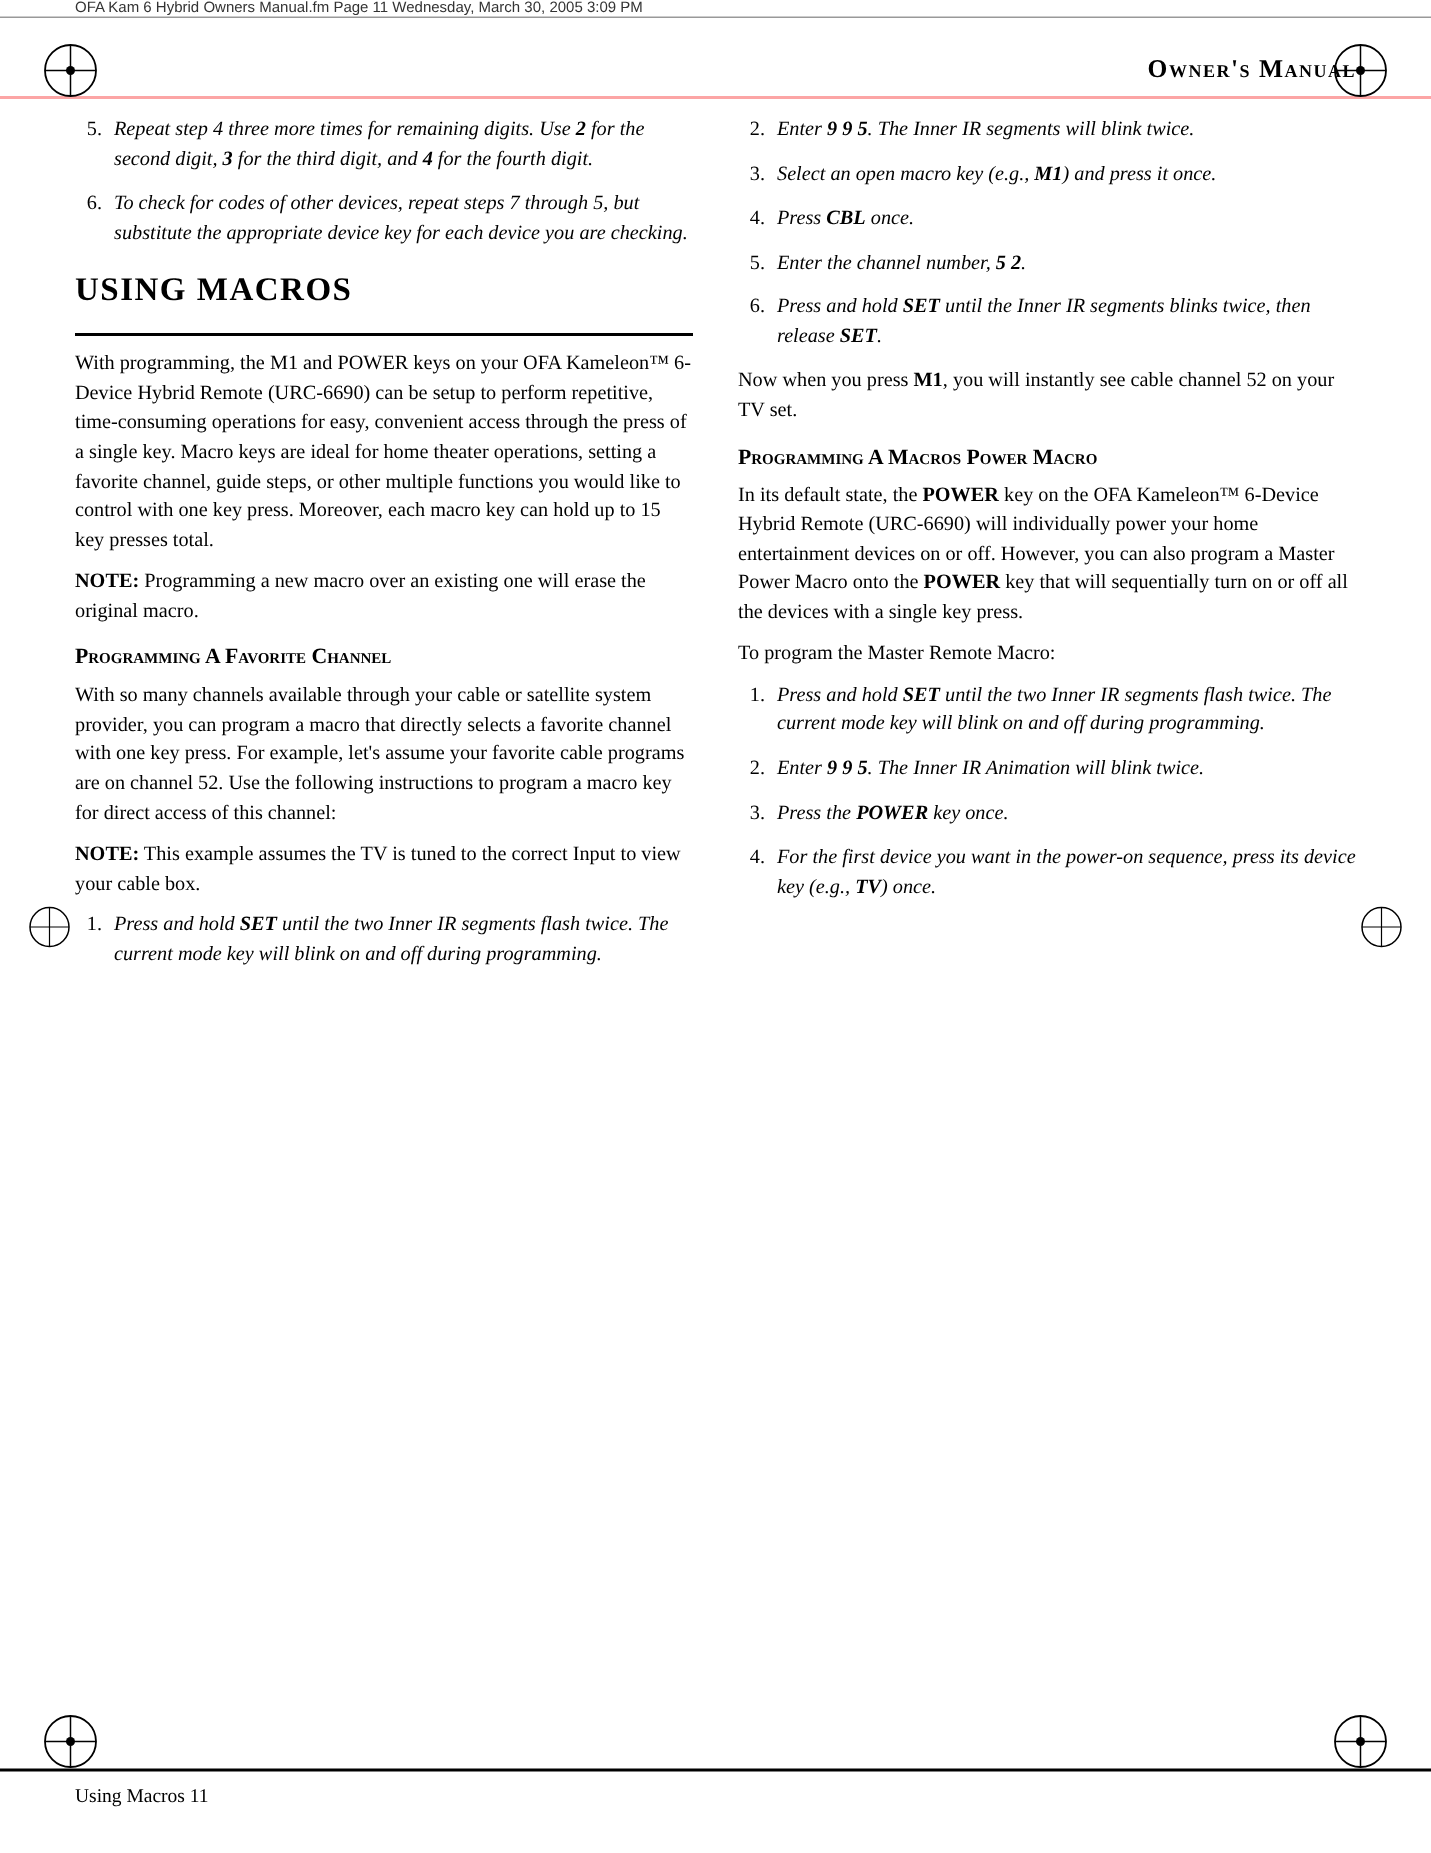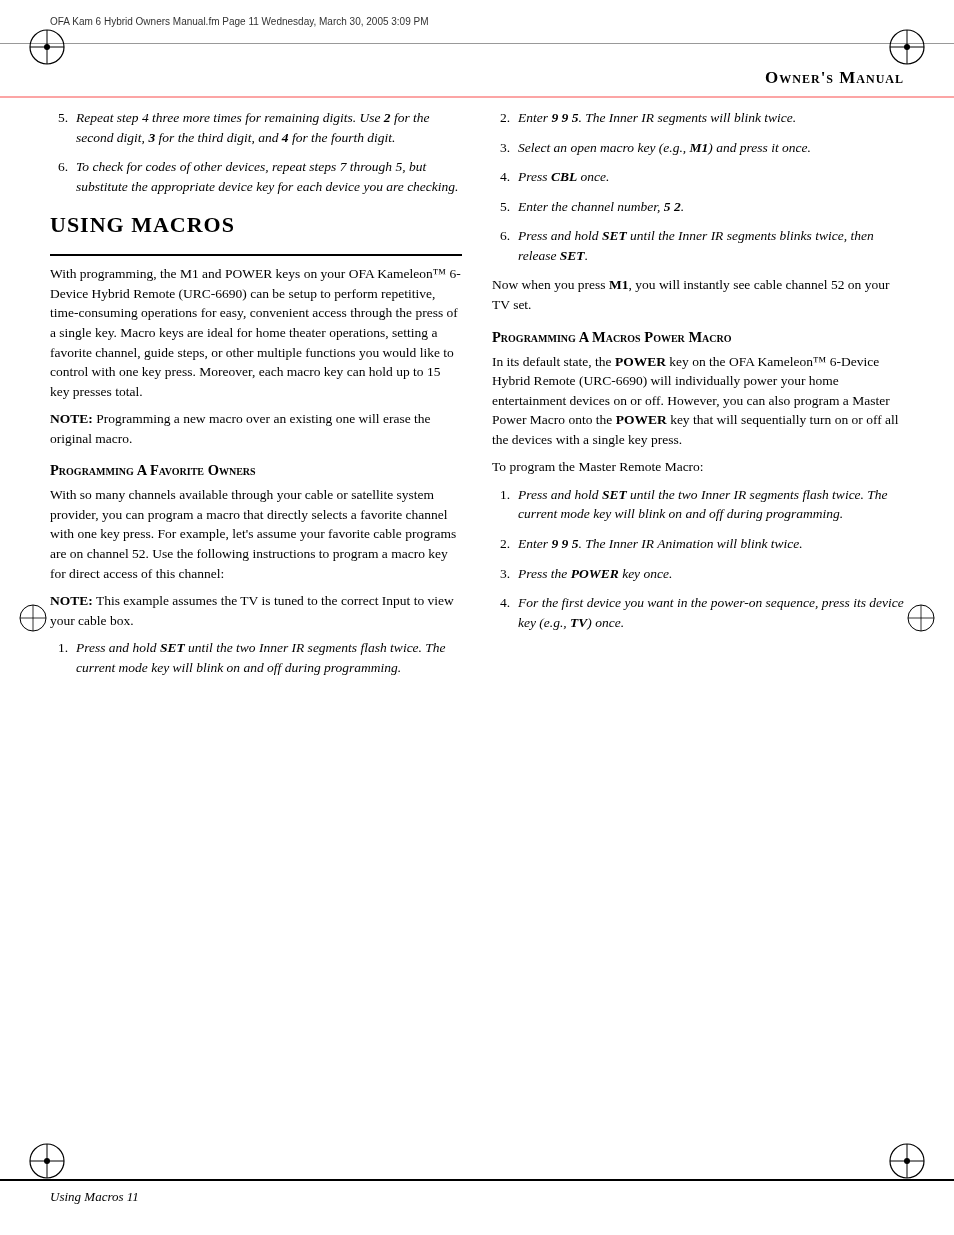--- a/index.html
+++ b/index.html
@@ -43,21 +43,20 @@
       left: 0; right: 0;
       display: flex;
       justify-content: space-between;
       align-items: center;
       padding: 8px 50px 0 50px;
       border-top: 2px solid #000;
     }
     .footer-text {
       font-family: 'Times New Roman', Times, serif;
       font-size: 13px;
-      font-style: italic;
     }
     .footer-page {
       font-size: 13px;
     }
 
     
     .corner {
       position: absolute;
       width: 38px;
       height: 38px;
@@ -84,21 +83,21 @@
       transform: translateY(-50%);
       width: 30px;
       height: 30px;
     }
 
     
     .file-info {
       font-family: Arial, sans-serif;
       font-size: 10px;
       color: #333;
-      padding: 16px 50px;
+      padding: 0 50px;
       border-bottom: 1px solid #999;
       margin-bottom: 6px;
     }
 
     
     .content {
       padding: 10px 50px 80px 50px;
       display: flex;
       gap: 30px;
     }
@@ -243,21 +242,21 @@
           <span class="text">To check for codes of other devices, repeat steps 7 through 5, but substitute the appropriate device key for each device you are checking.</span>
         </li>
       </ul>
 
       <div class="section-heading">Using Macros</div>
 
       <p>With programming, the M1 and POWER keys on your OFA Kameleon™ 6-Device Hybrid Remote (URC-6690) can be setup to perform repetitive, time-consuming operations for easy, convenient access through the press of a single key.   Macro keys are ideal for home theater operations, setting a favorite channel, guide steps, or other multiple functions you would like to control with one key press. Moreover, each macro key can hold up to 15 key presses total.</p>
 
       <p class="note"><span class="note-label">NOTE:</span>  Programming a new macro over an existing one will erase the original macro.</p>
 
-      <div class="subsection-heading">Programming A Favorite Owners</div>
+      <div class="subsection-heading">Programming A Favorite Channel</div>
 
       <p>With so many channels available through your cable or satellite system provider, you can program a macro that directly selects a favorite channel with one key press. For example, let's assume your favorite cable programs are on channel 52. Use the following instructions to program a macro key for direct access of this channel:</p>
 
       <p class="note"><span class="note-label">NOTE:</span> This example assumes the TV is tuned to the correct Input to view your cable box.</p>
 
       <ul class="num-list">
         <li>
           <span class="num">1.</span>
           <span class="text">Press and hold <b>SET</b> until the two Inner IR segments flash twice. The current mode key will blink on and off during programming.</span>
         </li>

